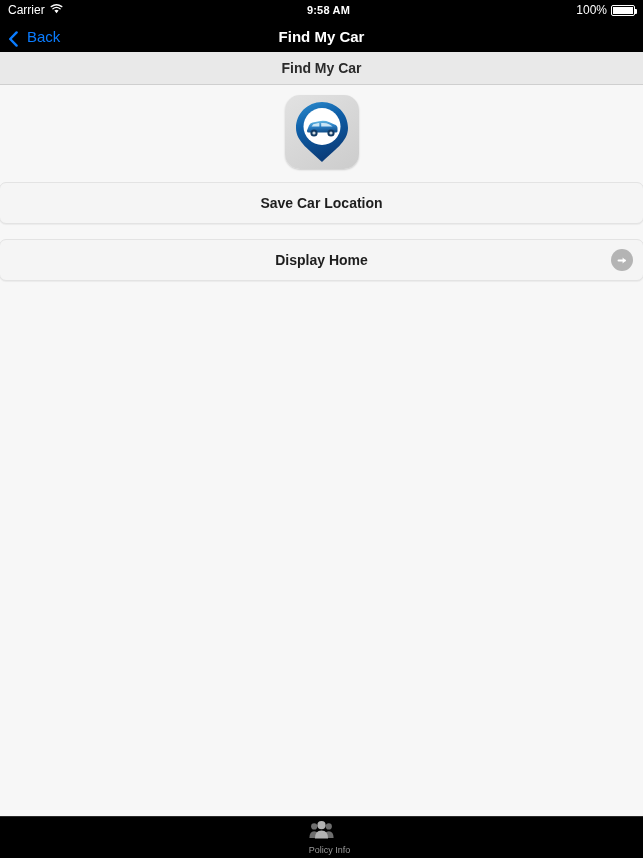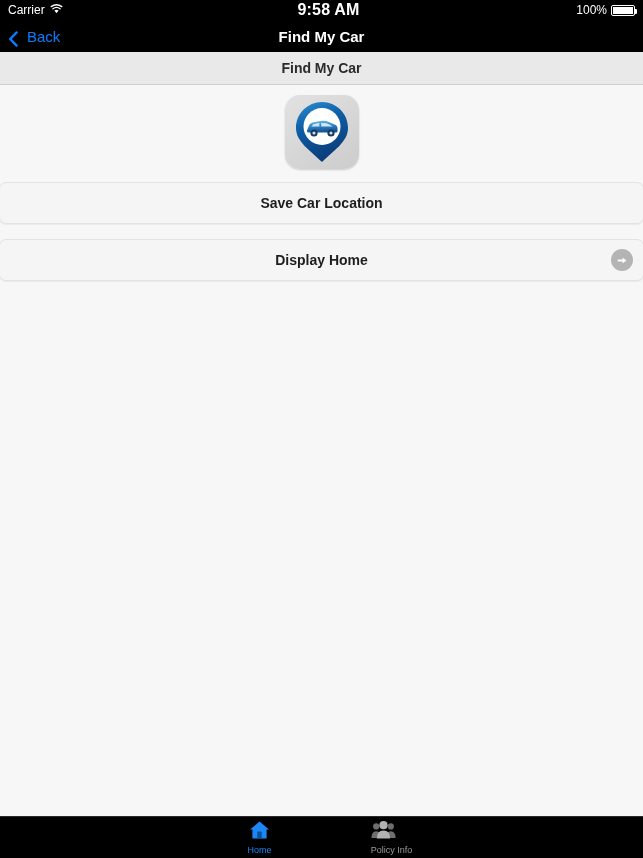--- a/index.html
+++ b/index.html
@@ -13,21 +13,21 @@
 
   
   .status-bar {
     height: 20px; background: #000; color: #fff;
     display: flex; align-items: center; flex: 0 0 auto;
     padding: 0 8px; font-size: 12px; position: relative;
   }
   .status-left { display: flex; align-items: center; gap: 5px; }
   .status-center {
     position: absolute; left: 14px; right: 0; text-align: center;
-    font-size: 16px; font-weight: bold; letter-spacing: .2px;
+    font-size: 11px; font-weight: bold; letter-spacing: .2px;
   }
   .status-right {
     margin-left: auto; display: flex; align-items: center; gap: 4px;
     position: relative; z-index: 2; font-size: 12px;
   }
   .battery {
     width: 24px; height: 11px; border: 1px solid #fff; border-radius: 2px;
     position: relative; padding: 1px;
   }
   .battery::after {
@@ -194,29 +194,20 @@
         </span>
       </div>
 
     </div>
 
     <div class="spacer"></div>
   </div>
 
   <div class="tab-bar">
 
-    <div class="tab active">
-      <span>
-        <svg width="21" height="20" viewBox="0 0 21 20">
-          <path d="M10.5 1.5 L20 9.6 L17.6 9.6 L17.6 18.5 L3.4 18.5 L3.4 9.6 L1 9.6 Z" fill="#1b86f5"></path>
-          <rect x="8.3" y="11.6" width="4.4" height="6.9" fill="#0b4f96"></rect>
-        </svg>
-      </span>
-      <span class="tab-label">Home</span>
-    </div>
 
     <div class="tab inactive">
       <span>
         <svg width="25" height="20" viewBox="0 0 25 20">
           <circle cx="5.2" cy="6.4" r="3.1" fill="#6e6e6e"></circle>
           <path d="M0.4 18 Q0.4 11.2 5.2 11.2 Q10 11.2 10 18 Z" fill="#6e6e6e"></path>
           <circle cx="19.8" cy="6.4" r="3.1" fill="#6e6e6e"></circle>
           <path d="M15 18 Q15 11.2 19.8 11.2 Q24.6 11.2 24.6 18 Z" fill="#6e6e6e"></path>
           <circle cx="12.5" cy="5.2" r="4.1" fill="#b2b2b2"></circle>
           <path d="M5.9 18.6 Q5.9 10.4 12.5 10.4 Q19.1 10.4 19.1 18.6 Z" fill="#b2b2b2"></path>

